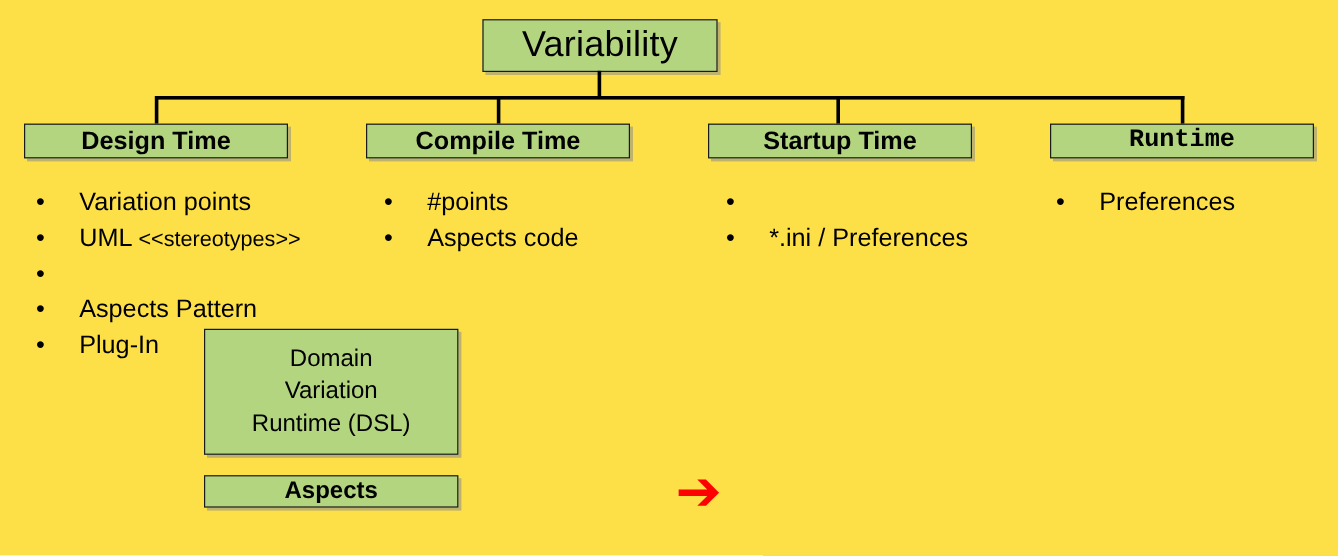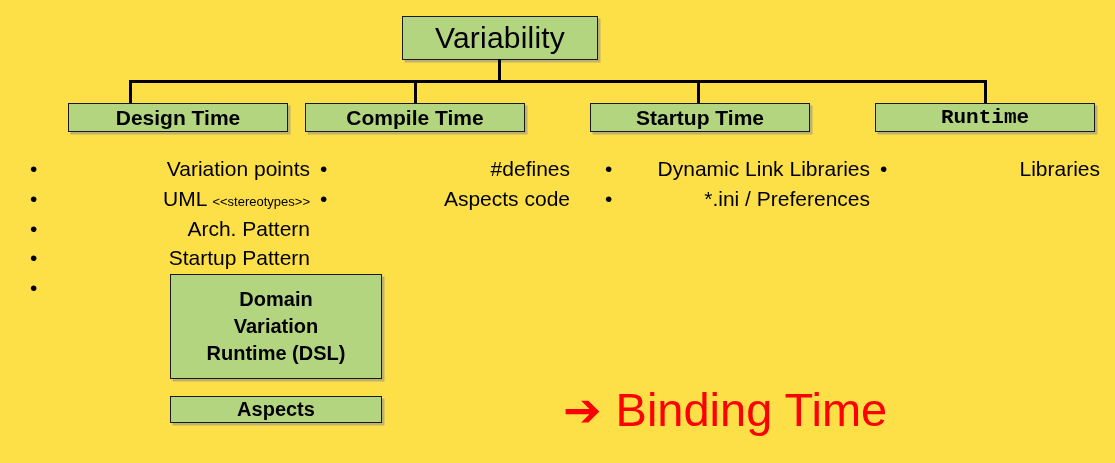--- a/index.html
+++ b/index.html
@@ -37,21 +37,21 @@
     font-size: 30px;
     font-weight: 400;
     letter-spacing: 0.2px;
   }
   .gbox.level2 {
     font-size: 21px;
     font-weight: bold;
   }
   .gbox.multiline {
     font-size: 20px;
-    font-weight: bold;
+    font-weight: normal;
     line-height: 1.34;
     flex-direction: column;
   }
   .gbox.aspects {
     font-size: 20px;
     font-weight: bold;
     text-align: center;
   }
 
   
@@ -75,24 +75,23 @@
   }
   .bullet {
     flex: 0 0 auto;
     width: 36px;
     text-align: left;
     font-size: 21px;
     line-height: 1.42;
   }
   .btext {
     flex: 1 1 auto;
-    text-align: right;
   }
   .small-tag {
-    font-size: 13px;
+    font-size: 18px;
   }
 
   
   #binding-time {
     position: absolute;
     display: flex;
     align-items: center;
     color: #ff0000;
     white-space: nowrap;
   }
@@ -117,21 +116,21 @@
     <span>Variability</span>
   </div>
 
   <div class="line vline" style="left:498px; top:59px; width:3px; height:23px;"></div>
   <div class="line hline" style="left:130px; top:80px; width:857px; height:3px;"></div>
   <div class="line vline" style="left:129px; top:80px; width:3px; height:24px;"></div>
   <div class="line vline" style="left:414px; top:80px; width:3px; height:24px;"></div>
   <div class="line vline" style="left:697px; top:80px; width:3px; height:24px;"></div>
   <div class="line vline" style="left:984px; top:80px; width:3px; height:24px;"></div>
 
-  <div class="gbox level2" style="left:20px; top:103px; width:220px; height:29px;margin-left:48px;">
+  <div class="gbox level2" style="left:20px; top:103px; width:220px; height:29px;">
     <span>Design Time</span>
   </div>
   <div class="gbox level2" style="left:590px; top:103px; width:220px; height:29px;">
     <span>Startup Time</span>
   </div>
   <div class="gbox level2" style="left:305px; top:103px; width:220px; height:29px;">
     <span>Compile Time</span>
   </div>
   <div class="gbox level2" style="left:875px; top:103px; width:220px; height:29px;font-family:Liberation Mono, monospace;">
     <span>Runtime</span>
@@ -141,69 +140,66 @@
     <div class="brow">
       <span class="bullet">•</span>
       <span class="btext">Variation points</span>
     </div>
     <div class="brow">
       <span class="bullet">•</span>
       <span class="btext"><span>UML</span> <span class="small-tag">&lt;&lt;stereotypes&gt;&gt;</span></span>
     </div>
     <div class="brow">
       <span class="bullet">•</span>
-      <span class="btext">Arch. Pattern</span>
-    </div>
-    <div class="brow">
-      <span class="bullet">•</span>
-      <span class="btext">Startup Pattern</span>
+    </div>
+    <div class="brow">
+      <span class="bullet">•</span>
+      <span class="btext">Aspects Pattern</span>
     </div>
     <div class="brow">
       <span class="bullet">•</span>
       <span class="btext">Plug-In</span>
     </div>
   </div>
 
   <div class="blist" style="left:320px; top:154px; width:250px;">
     <div class="brow">
       <span class="bullet">•</span>
-      <span class="btext">#defines</span>
+      <span class="btext">#points</span>
     </div>
     <div class="brow">
       <span class="bullet">•</span>
       <span class="btext">Aspects code</span>
     </div>
   </div>
 
   <div class="blist" style="left:605px; top:154px; width:265px;">
     <div class="brow">
       <span class="bullet">•</span>
-      <span class="btext">Dynamic Link Libraries</span>
     </div>
     <div class="brow">
       <span class="bullet">•</span>
       <span class="btext">*.ini / Preferences</span>
     </div>
   </div>
 
   <div class="blist" style="left:880px; top:154px; width:220px;">
     <div class="brow">
       <span class="bullet">•</span>
-      <span class="btext">Libraries</span>
+      <span class="btext">Preferences</span>
     </div>
   </div>
 
   <div class="gbox multiline" style="left:170px; top:274px; width:212px; height:105px;">
     <span>Domain</span>
     <span>Variation</span>
     <span>Runtime (DSL)</span>
   </div>
 
   <div class="gbox aspects" style="left:170px; top:396px; width:212px; height:27px;">
     <span>Aspects</span>
   </div>
 
   <div id="binding-time" style="left:563px; top:386px;">
     <span id="binding-arrow">➔</span>
-    <span id="binding-label">Binding Time</span>
   </div>
 
 </div>
 
 </body></html>

